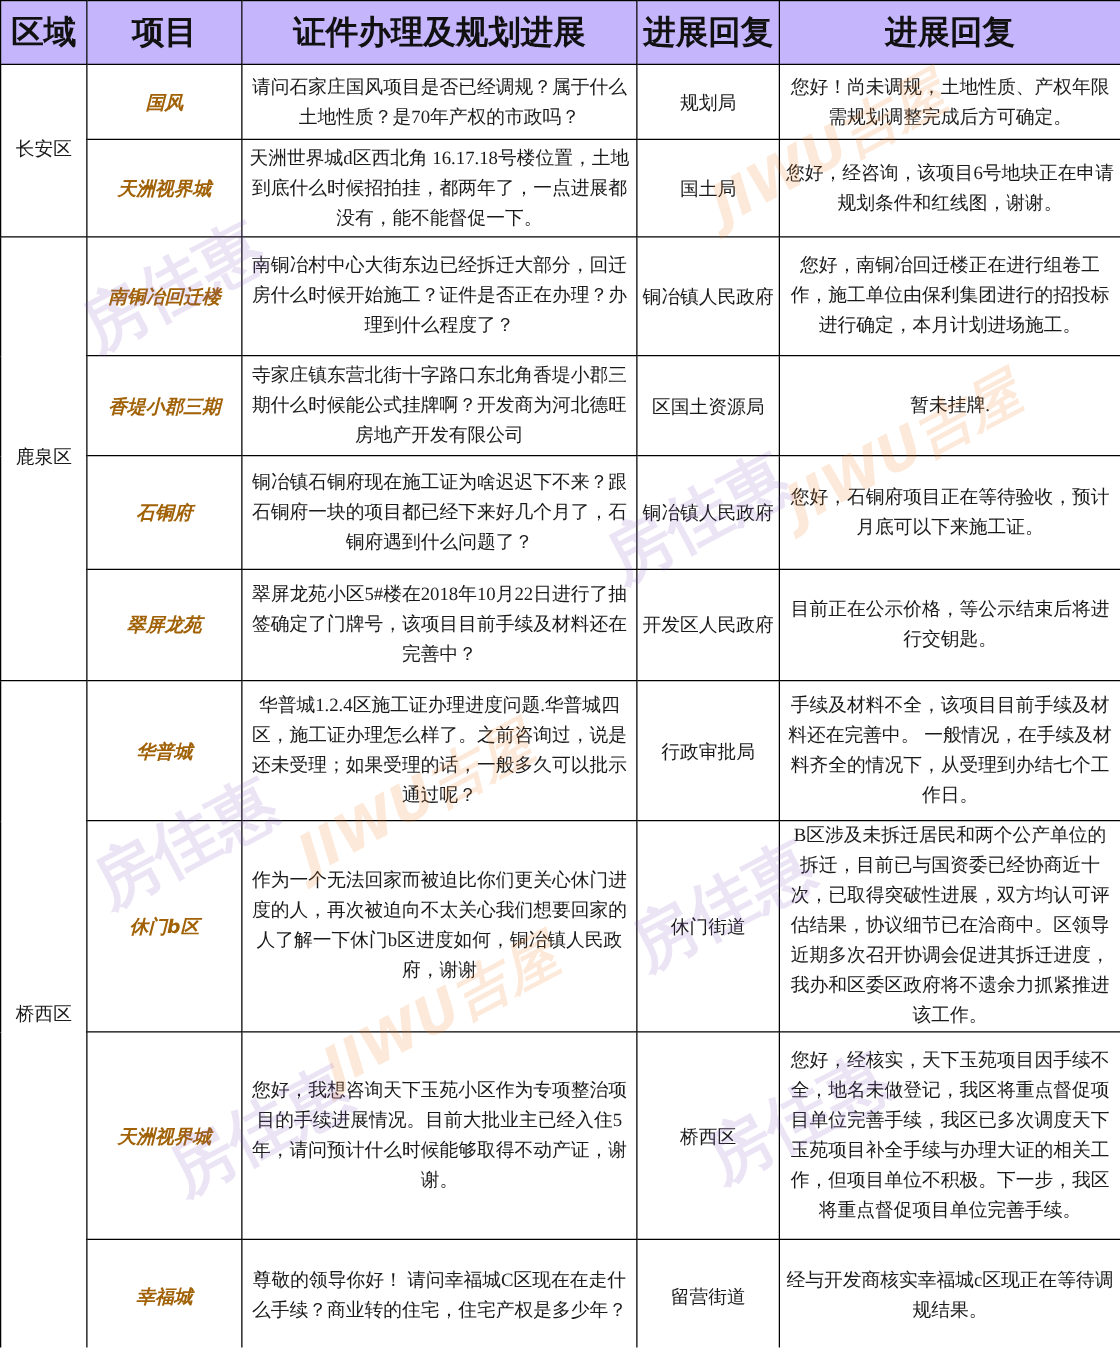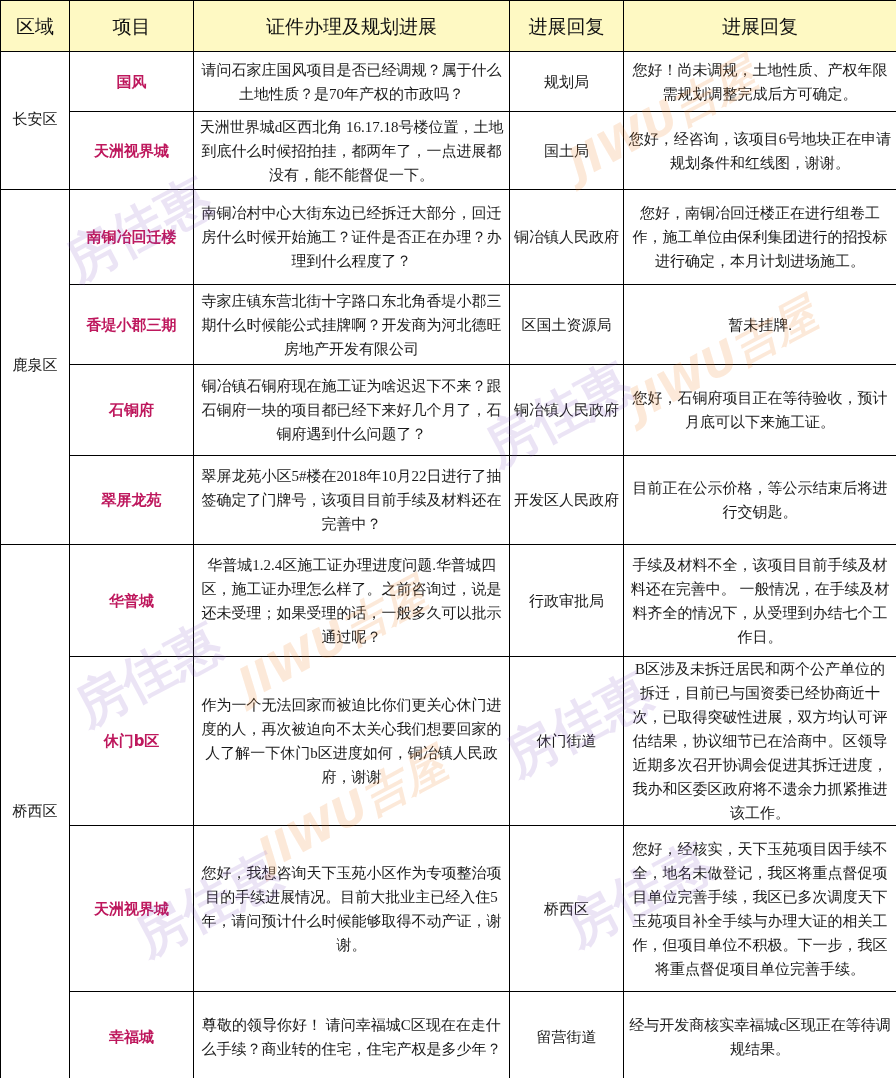--- a/index.html
+++ b/index.html
@@ -3,23 +3,23 @@
 <meta charset="utf-8">
 <style>
   html, body { margin: 0; padding: 0; background: #ffffff; }
   body { width: 896px; height: 1078px; overflow: hidden; position: relative;
          font-family: "DejaVu Sans", "Liberation Sans", sans-serif; color: #1a1a1a; }
   table.progress { position: absolute; left: 0; top: 0; width: 896px; height: 1078px;
                    border-collapse: collapse; table-layout: fixed; z-index: 1; }
   table.progress td, table.progress th { border: 1.5px solid #000; text-align: center;
                    vertical-align: middle; padding: 0 4px; font-size: 15px; line-height: 24px;
                    background: transparent; }
-  table.progress th { background: #fef9c3; font-weight: normal; font-size: 19px; height: 50px; color: #111; }
+  table.progress th { background: #c4b5fd; font-weight: bold; font-size: 26px; height: 50px; color: #111; }
   td.district { font-size: 15px; font-family: Liberation Mono, monospace; }
-  td.project { color: #be185d; font-weight: bold; font-size: 16px; }
+  td.project { color: #a16207; font-weight: bold; font-size: 16px; font-style: italic; }
   td.question, td.reply { font-size: 15px; font-family: Liberation Serif, serif; }
   td.dept { font-size: 15px; }
   .watermark { position: absolute; pointer-events: none; z-index: 2; opacity: 0.16;
                font-weight: bold; transform: rotate(-28deg); white-space: nowrap; }
   .wm-house { color: #8a5cc6; font-size: 52px; }
   .wm-jiwu { color: #f07a1a; font-size: 44px; font-style: italic; }
 </style>
 </head>
 <body>
 

